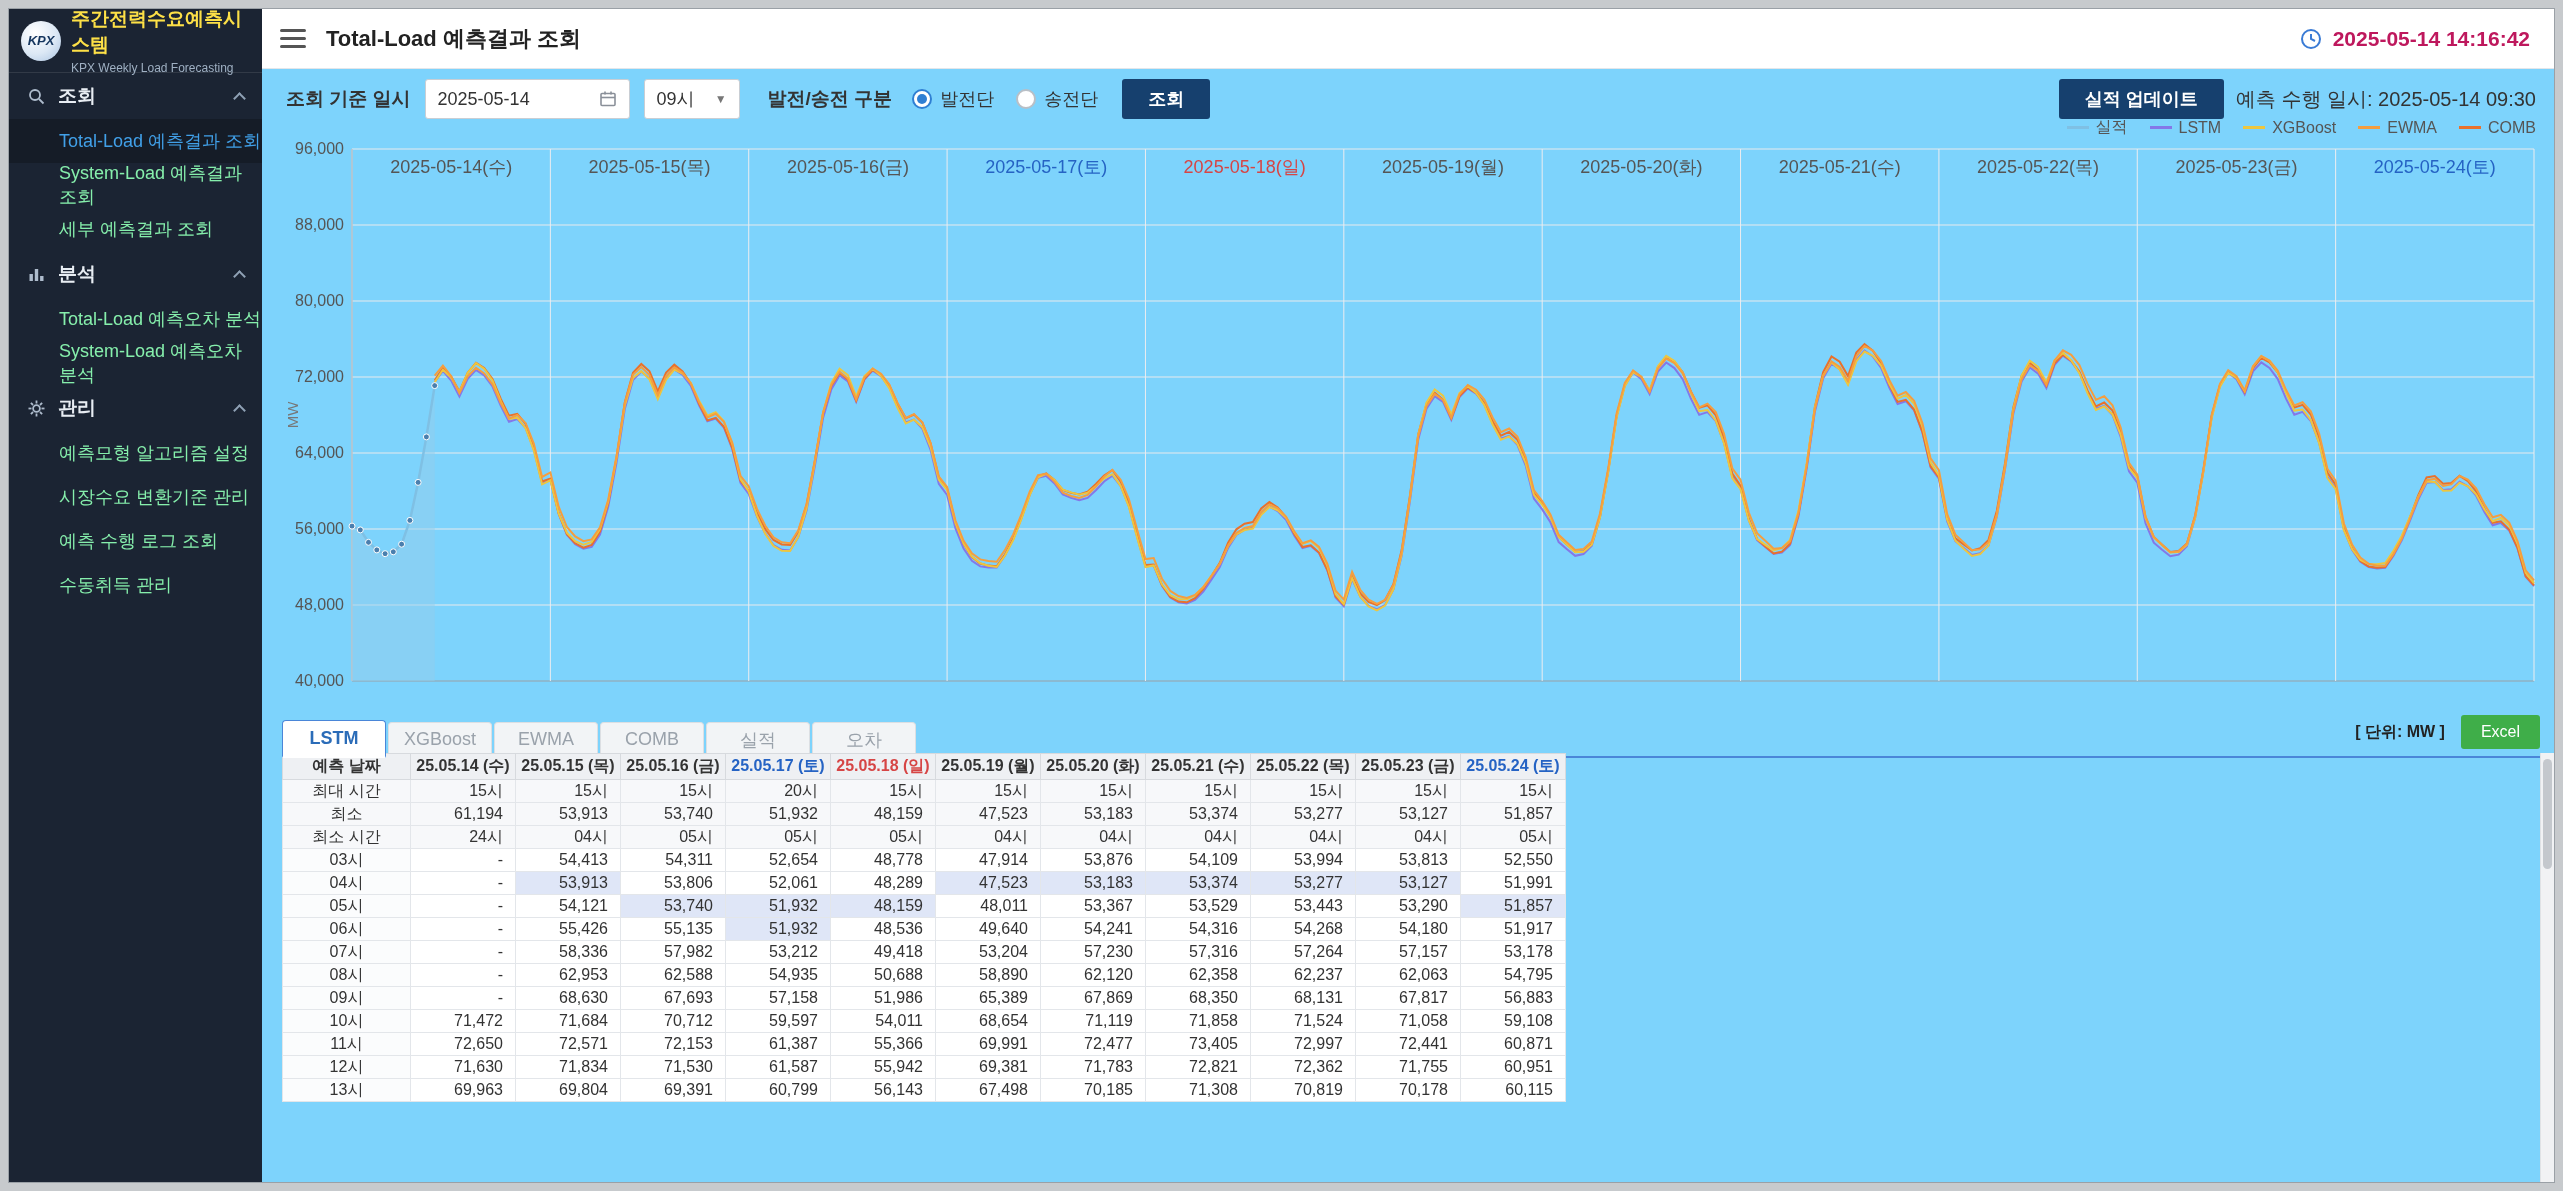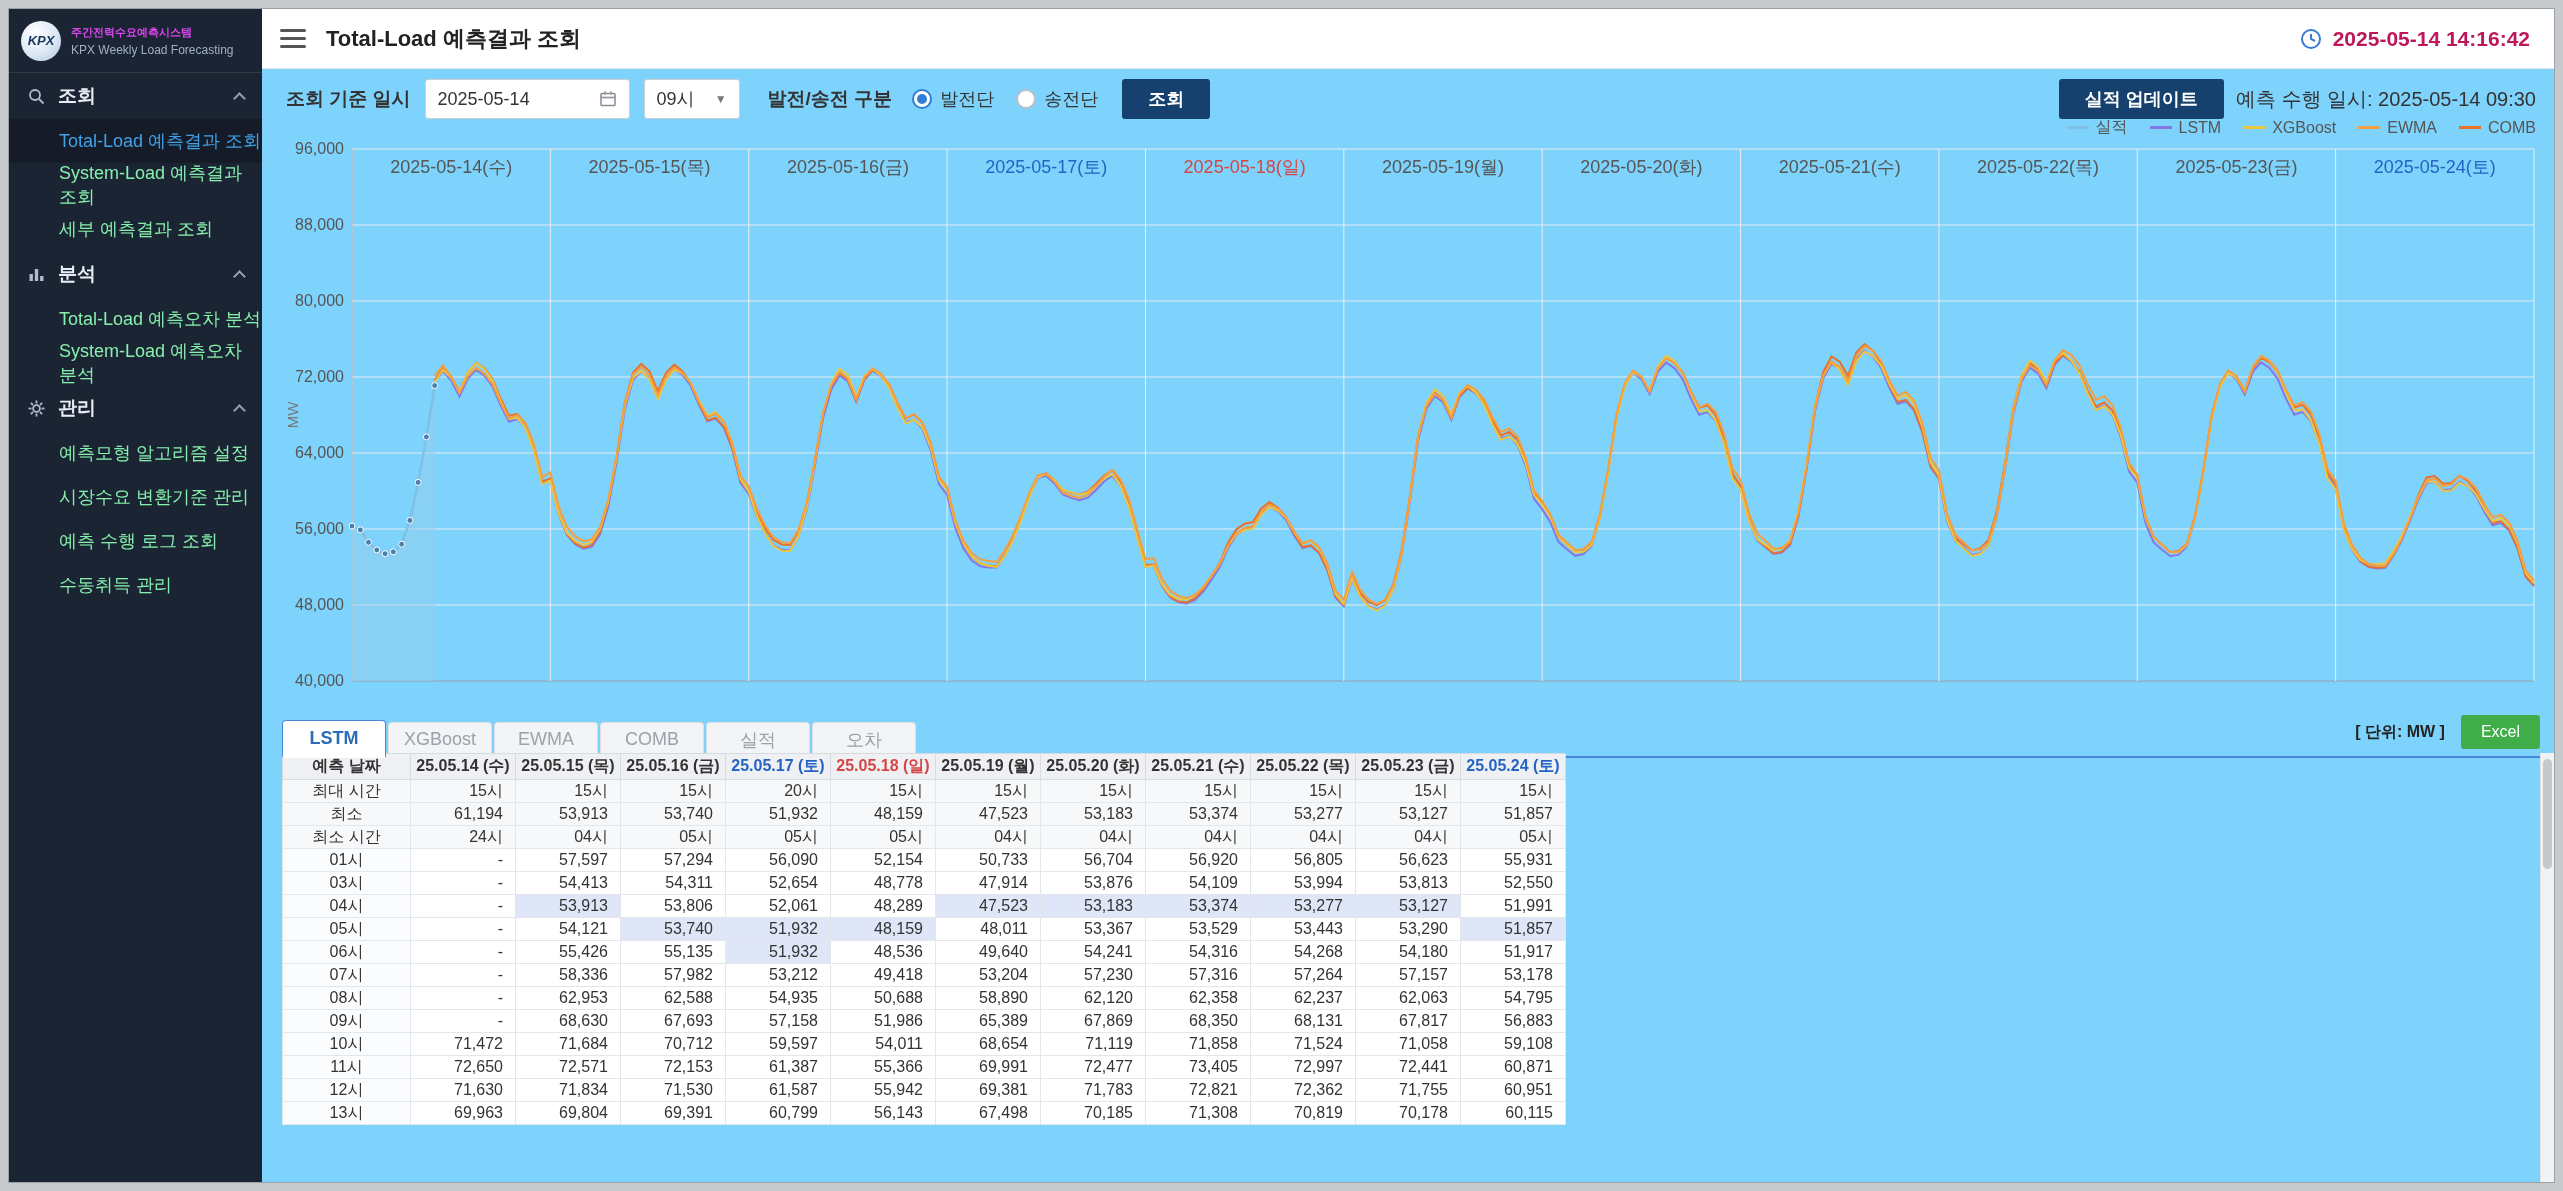--- a/index.html
+++ b/index.html
@@ -4,21 +4,21 @@
 <style>
   *{margin:0;padding:0;box-sizing:border-box;font-family:"Liberation Sans","DejaVu Sans",sans-serif;}
   html,body{width:2563px;height:1191px;}
   body{background:#c7cacd;position:relative;overflow:hidden;}
   .app{position:absolute;inset:8px;background:#fff;border:1px solid #9aa0a6;overflow:hidden;}
 
   
   .sidebar{position:absolute;left:0;top:0;bottom:0;width:253px;background:#1b2433;color:#c6cfdb;z-index:5;}
   .logo{height:64px;display:flex;align-items:center;gap:10px;padding:0 12px;border-bottom:1px solid rgba(255,255,255,.1);}
   .logo-mark{width:40px;height:40px;border-radius:50%;background:radial-gradient(circle at 35% 30%,#ffffff,#dce8f5 55%,#aac4e2);display:flex;align-items:center;justify-content:center;color:#15365f;font-weight:bold;font-style:italic;font-size:13px;flex:0 0 auto;}
-  .logo-title{font-size:11px;font-weight:bold;color:#d946ef;letter-spacing:0;}
+  .logo-title{font-size:19px;font-weight:bold;color:#fde047;letter-spacing:0;}
   .logo-sub{font-size:12px;color:#9fb0c3;margin-top:3px;}
   .nav-sec{height:46px;display:flex;align-items:center;gap:12px;padding:0 18px;color:#e8edf3;font-size:19px;font-weight:bold;cursor:pointer;}
   .nav-ico{width:19px;height:19px;color:#aebccd;display:inline-flex;}
   .chev{width:9px;height:9px;border-left:2px solid #8fa1b5;border-top:2px solid #8fa1b5;transform:rotate(45deg);margin-left:auto;margin-top:5px;}
   .nav-item{height:44px;display:flex;align-items:center;padding-left:50px;font-size:18px;color:#86efac;cursor:pointer;}
   .nav-item.active{color:#41a0e8;background:rgba(0,0,0,.22);}
 
   
   .topbar{position:absolute;left:253px;top:0;right:0;height:60px;background:#fff;border-bottom:1px solid #e3e6ea;display:flex;align-items:center;padding:0 24px 0 18px;gap:20px;}
   .hamburger{width:26px;display:flex;flex-direction:column;gap:5px;cursor:pointer;}
@@ -376,34 +376,20 @@
               <td>05시</td>
               <td>05시</td>
               <td>04시</td>
               <td>04시</td>
               <td>04시</td>
               <td>04시</td>
               <td>04시</td>
               <td>05시</td>
             </tr>
             <tr>
-              <td class="label">01시</td>
-              <td>-</td>
-              <td>57,597</td>
-              <td>57,294</td>
-              <td>56,090</td>
-              <td>52,154</td>
-              <td>50,733</td>
-              <td>56,704</td>
-              <td>56,920</td>
-              <td>56,805</td>
-              <td>56,623</td>
-              <td>55,931</td>
-            </tr>
-            <tr>
               <td class="label">03시</td>
               <td>-</td>
               <td>54,413</td>
               <td>54,311</td>
               <td>52,654</td>
               <td>48,778</td>
               <td>47,914</td>
               <td>53,876</td>
               <td>54,109</td>
               <td>53,994</td>

